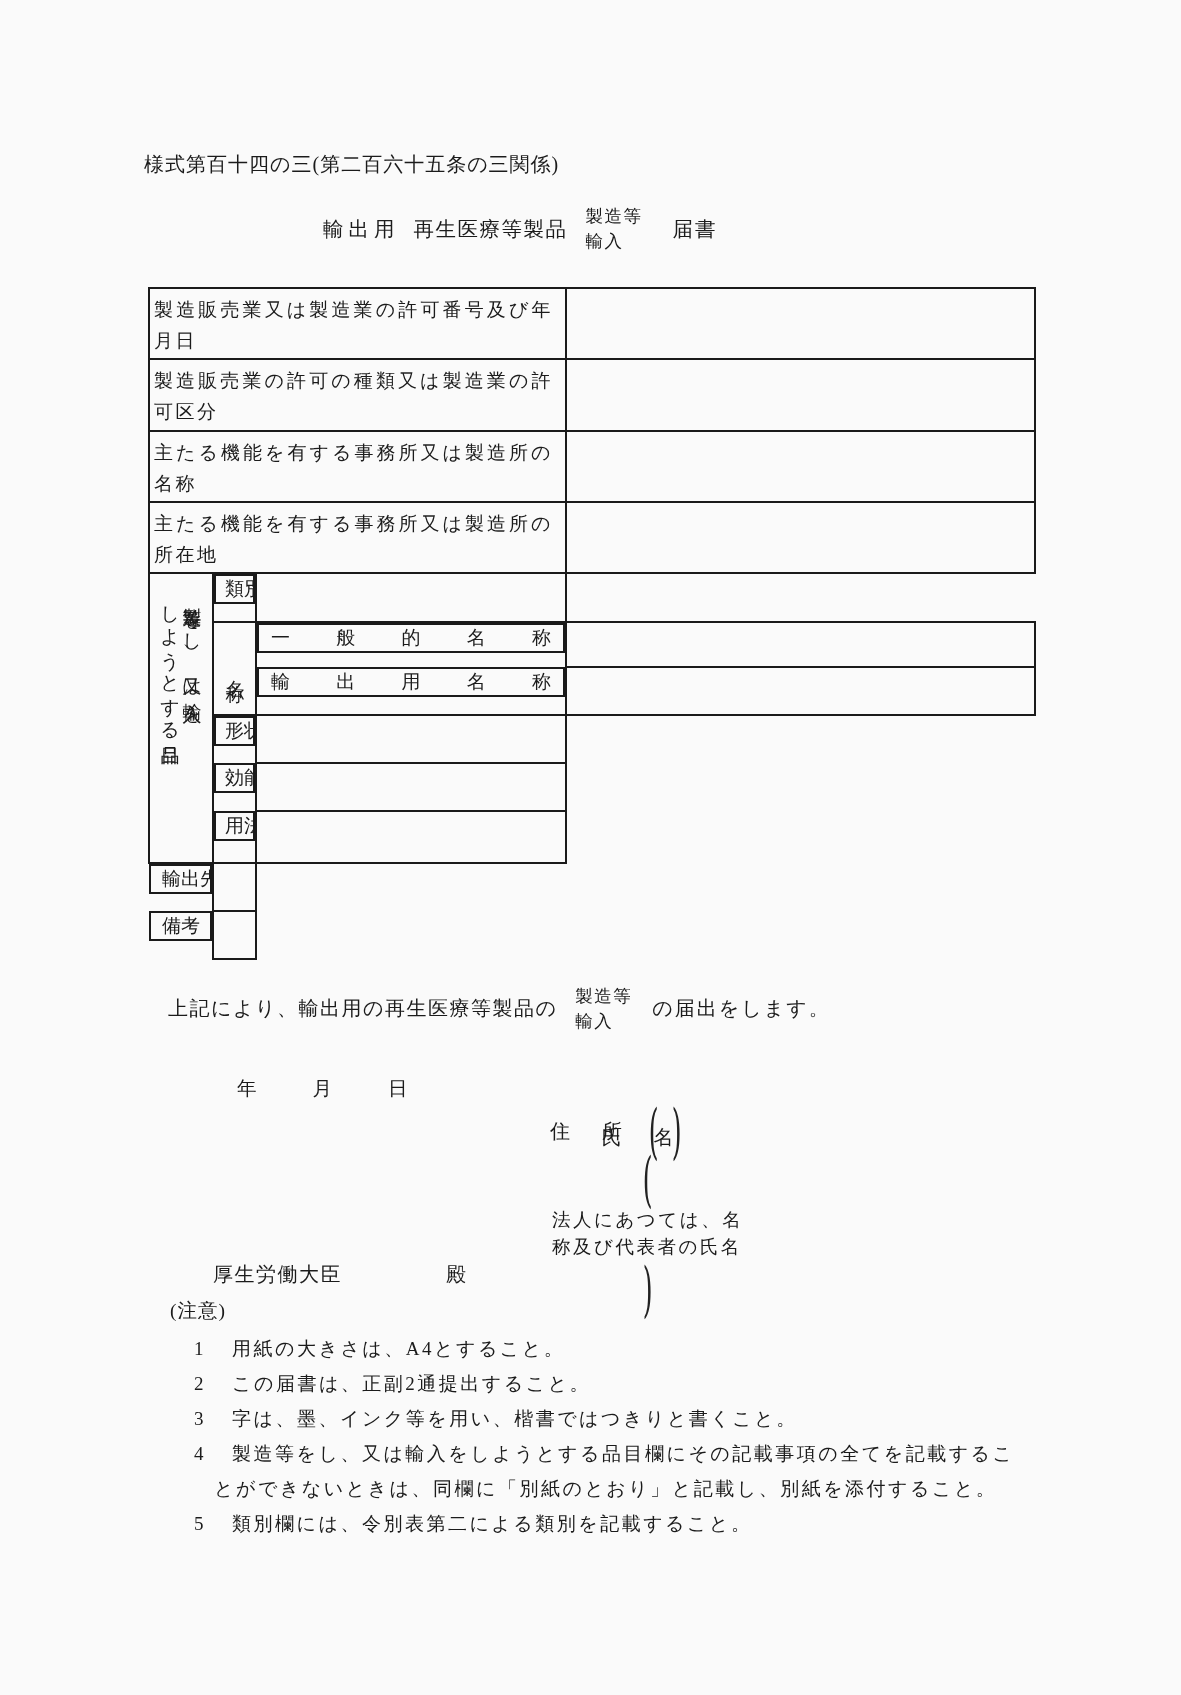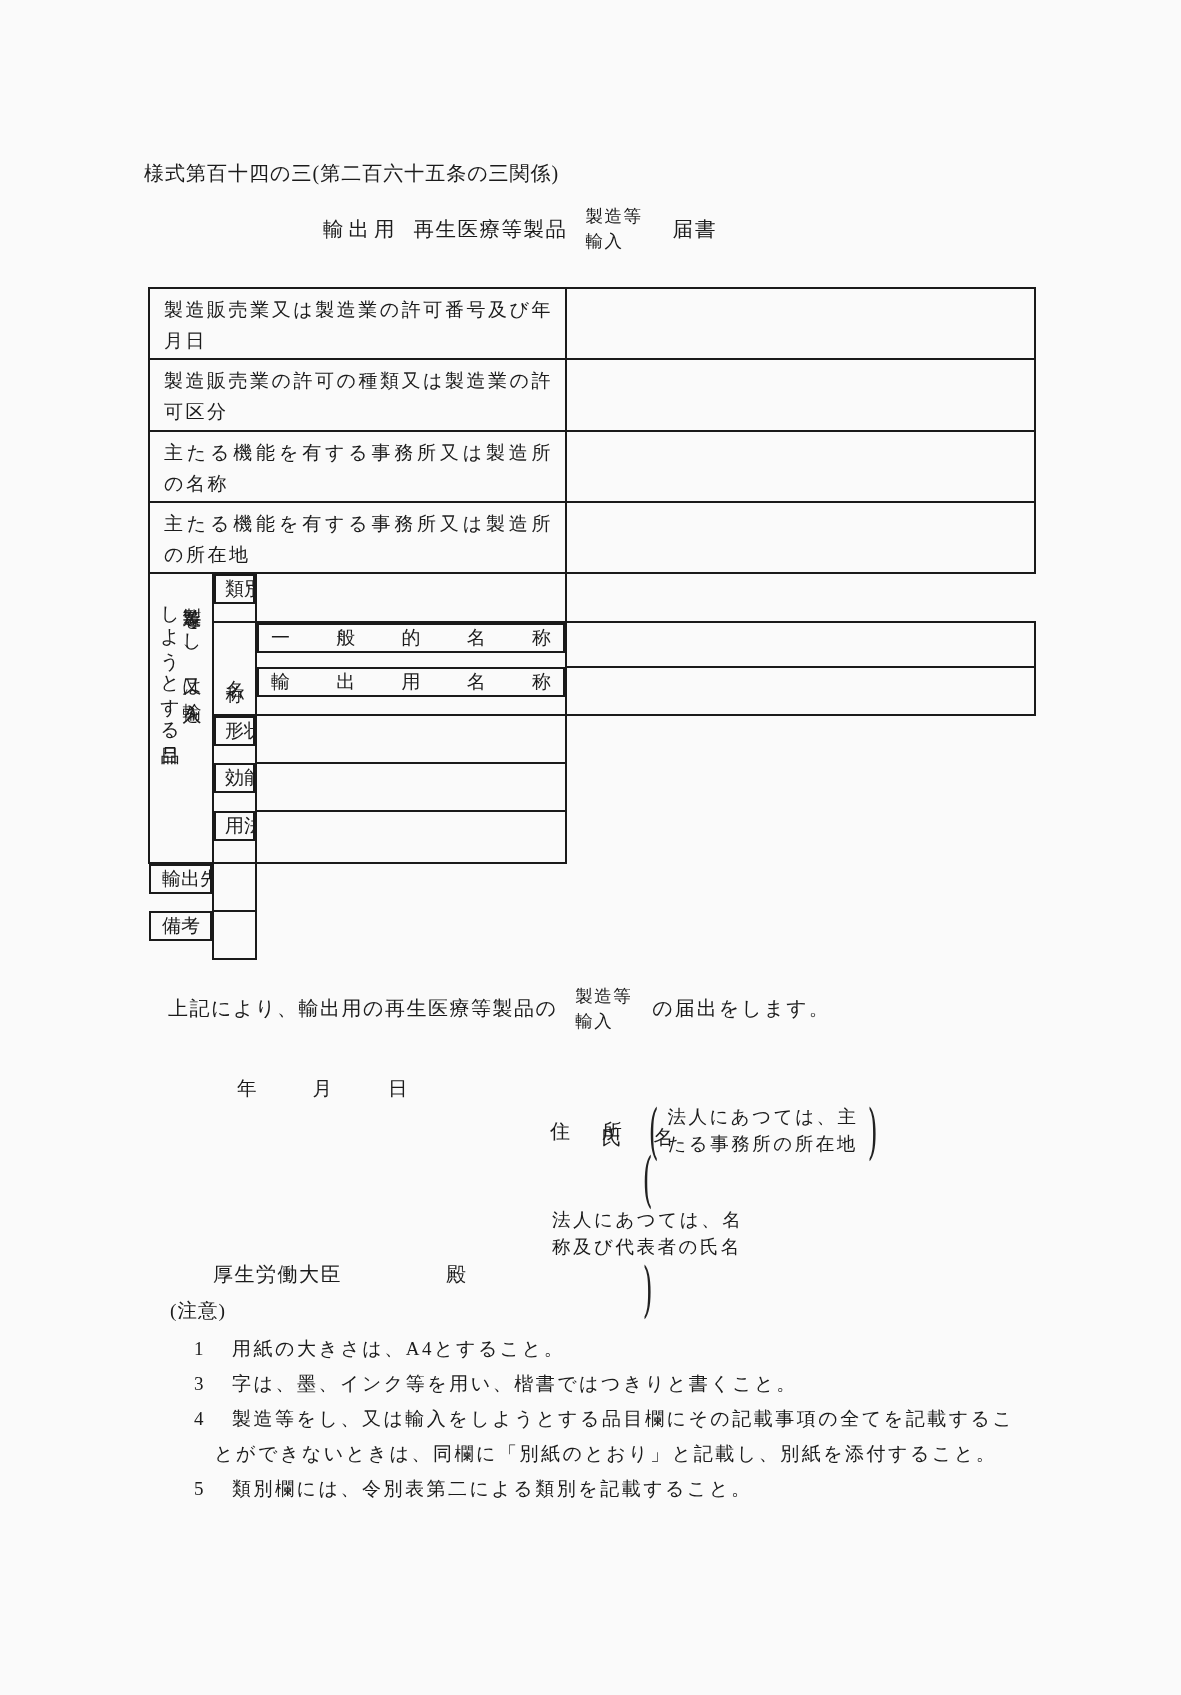--- a/index.html
+++ b/index.html
@@ -11,40 +11,40 @@
   #page{
     position:relative;
     width:1181px;height:1695px;
     margin:0 auto;
     background:#fafafa;
     overflow:hidden;
   }
   .abs{position:absolute;}
 
   
-  #form-line{left:144px;top:160px;font-size:20px;letter-spacing:1px;white-space:nowrap;}
+  #form-line{left:144px;top:151px;font-size:20px;letter-spacing:1px;white-space:nowrap;}
 
   #title-line{left:323px;top:204px;display:flex;align-items:center;white-space:nowrap;font-size:20.5px;font-family:Liberation Serif, serif;}
   #title-line .t1{letter-spacing:5px;}
   #title-line .t2{margin-left:14px;letter-spacing:1.5px;}
   #title-line .t3{margin-left:30px;letter-spacing:2px;}
 
   .stack{
     display:inline-flex;flex-direction:column;
     font-size:17.5px;line-height:1.42;letter-spacing:1.5px;
     margin-left:18px;white-space:nowrap;text-align:left;
   }
 
   
   #form-table-wrap{left:148px;top:287px;}
   table{border-collapse:collapse;table-layout:fixed;width:886px;background:transparent;}
   td{border:2px solid #1a1a1a;padding:0;vertical-align:middle;
      font-size:19px;color:#1b1b1b;overflow:hidden;}
   td.lbl-wrap{
-    vertical-align:top;padding:5px 12px 2px 14px;line-height:31px;
+    vertical-align:top;padding:5px 12px 2px 4px;line-height:31px;
     letter-spacing:2.5px;text-align:justify;text-justify:inter-ideograph;
   }
   td.dist{padding:0 12px 0 9px;}
   .dist{display:flex;justify-content:space-between;align-items:center;}
   td.dist-outer{padding:0 12px 0 11px;}
   td.sub{padding:0 12px;}
   td.val{background:transparent;}
   td.vcell{
     writing-mode:vertical-rl;
     vertical-align:top;
@@ -223,24 +223,20 @@
 
   <div class="abs" id="date-line">
     <span>年</span>
     <span>月</span>
     <span>日</span>
   </div>
 
   <div class="abs sig-row" id="addr-row">
     <span class="sig-label">住　所</span>
     <span class="bigparen">(</span>
-    <span class="paren-text">
-      <span style="display:block">法人にあつては、主</span>
-      <span style="display:block">たる事務所の所在地</span>
-    </span>
     <span class="bigparen">)</span>
   </div>
 
   <div class="abs sig-row" id="name-row">
     <span class="sig-label">氏　名</span>
     <span class="bigparen">(</span>
     <span class="paren-text">
       <span style="display:block">法人にあつては、名</span>
       <span style="display:block">称及び代表者の氏名</span>
     </span>
@@ -252,20 +248,23 @@
     <span class="dono">殿</span>
   </div>
 
   <div class="abs" id="chuui">(注意)</div>
 
   <div class="abs" id="notes">
     <div class="note">
       <span class="num">1</span><span>用紙の大きさは、A4とすること。</span>
     </div>
     <div class="note">
+      <span class="num">2</span><span>この届書は、正副2通提出すること。</span>
+    </div>
+    <div class="note">
       <span class="num">3</span><span>字は、墨、インク等を用い、楷書ではつきりと書くこと。</span>
     </div>
     <div class="note">
       <span class="num">4</span><span>製造等をし、又は輸入をしようとする品目欄にその記載事項の全てを記載することができないときは、同欄に「別紙のとおり」と記載し、別紙を添付すること。</span>
     </div>
     <div class="note">
       <span class="num">5</span><span>類別欄には、令別表第二による類別を記載すること。</span>
     </div>
   </div>
 

